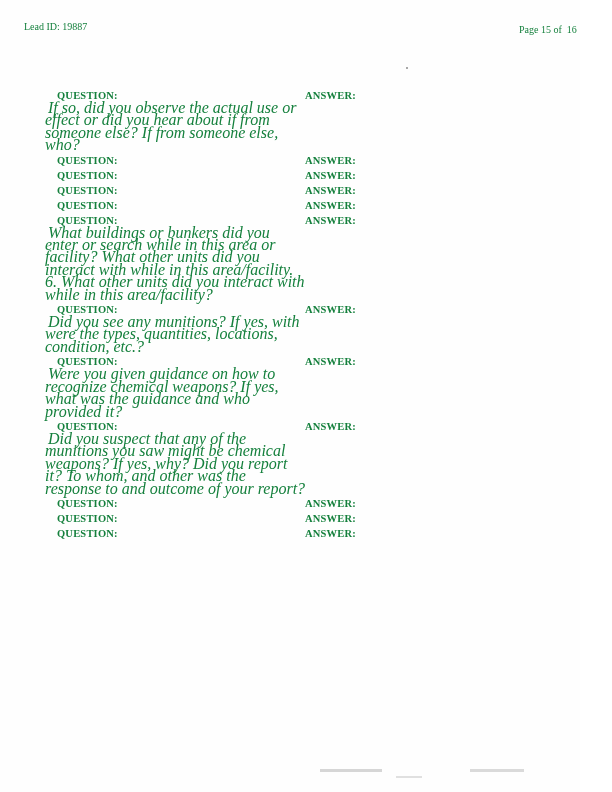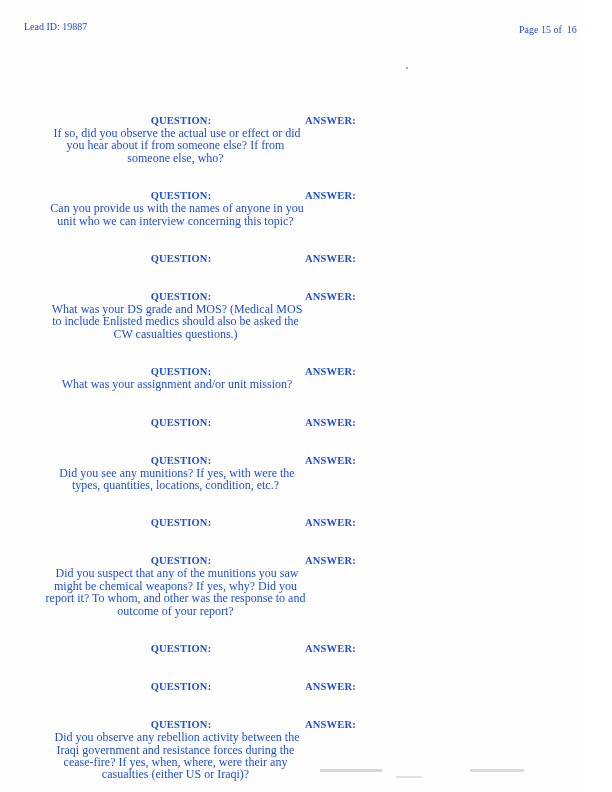--- a/index.html
+++ b/index.html
@@ -6,23 +6,22 @@
     margin: 0;
     padding: 0;
     background: #ffffff;
   }
   .page {
     position: relative;
     width: 580px;
     height: 792px;
     background: #fefefe;
     font-family: "Liberation Serif", "DejaVu Serif", serif;
-    color: #1d4ed8;
+    color: #15803d;
     overflow: hidden;
-    text-align: center;
   }
   .header-left {
     position: absolute;
     left: 24px;
     top: 21px;
     font-size: 10px;
     white-space: pre;
   }
   .header-right {
     position: absolute;
@@ -32,45 +31,45 @@
     white-space: pre;
   }
   .content {
     position: absolute;
     left: 45px;
     top: 89px;
     width: 525px;
   }
   .qa-block {
     margin-bottom: 2px;
-    margin-top: 25px;
   }
   .qa-head {
     display: flex;
     font-weight: bold;
     font-size: 10.5px;
     line-height: 13px;
   }
   .q-label {
     flex: none;
     box-sizing: border-box;
     width: 260px;
     padding-left: 12px;
     letter-spacing: 0.2px;
   }
   .a-label {
     flex: none;
     letter-spacing: 0.2px;
   }
   .q-text {
     width: 261px;
-    font-size: 12px;
+    font-size: 16px;
     line-height: 12.4px;
     white-space: pre-line;
     text-indent: 3px;
+    font-style: italic;
   }
   .artifact {
     position: absolute;
     background: #b5b5b5;
   }
   .speck {
     position: absolute;
     background: #a8a8a8;
   }
 </style>
@@ -92,66 +91,66 @@
         <span class="a-label">ANSWER:</span>
       </div>
       <div class="q-text">If so, did you observe the actual use or effect or did you hear about if from someone else?  If from someone else, who?</div>
     </div>
 
     <div class="qa-block">
       <div class="qa-head">
         <span class="q-label">QUESTION:</span>
         <span class="a-label">ANSWER:</span>
       </div>
-      <div class="q-text">Can you provide us with the names of anyone in you unit who we can interview concerning this topic?</div>
     </div>
 
     <div class="qa-block">
       <div class="qa-head">
         <span class="q-label">QUESTION:</span>
         <span class="a-label">ANSWER:</span>
       </div>
     </div>
 
     <div class="qa-block">
       <div class="qa-head">
         <span class="q-label">QUESTION:</span>
         <span class="a-label">ANSWER:</span>
       </div>
-      <div class="q-text">What was your DS grade and MOS?  (Medical MOS to include Enlisted medics should also be asked the CW casualties questions.)</div>
     </div>
 
     <div class="qa-block">
       <div class="qa-head">
         <span class="q-label">QUESTION:</span>
         <span class="a-label">ANSWER:</span>
       </div>
-      <div class="q-text">What was your assignment and/or unit mission?</div>
     </div>
 
     <div class="qa-block">
       <div class="qa-head">
         <span class="q-label">QUESTION:</span>
         <span class="a-label">ANSWER:</span>
       </div>
+      <div class="q-text">What buildings or bunkers did you enter or search while in this area or facility?  What other units did you interact with while in this area/facility.
+6. What other units did you interact with while in this area/facility?</div>
     </div>
 
     <div class="qa-block">
       <div class="qa-head">
         <span class="q-label">QUESTION:</span>
         <span class="a-label">ANSWER:</span>
       </div>
       <div class="q-text">Did you see any munitions?  If yes, with were the types, quantities, locations, condition, etc.?</div>
     </div>
 
     <div class="qa-block">
       <div class="qa-head">
         <span class="q-label">QUESTION:</span>
         <span class="a-label">ANSWER:</span>
       </div>
+      <div class="q-text">Were you given guidance on how to recognize chemical weapons?  If yes, what was the guidance and who provided it?</div>
     </div>
 
     <div class="qa-block">
       <div class="qa-head">
         <span class="q-label">QUESTION:</span>
         <span class="a-label">ANSWER:</span>
       </div>
       <div class="q-text">Did you suspect that any of the munitions you saw might be chemical weapons?  If yes, why?  Did you report it? To whom, and other was the response to and outcome of your report?</div>
     </div>
 
@@ -167,21 +166,20 @@
         <span class="q-label">QUESTION:</span>
         <span class="a-label">ANSWER:</span>
       </div>
     </div>
 
     <div class="qa-block">
       <div class="qa-head">
         <span class="q-label">QUESTION:</span>
         <span class="a-label">ANSWER:</span>
       </div>
-      <div class="q-text">Did you observe any rebellion activity between the Iraqi government and resistance forces during the cease-fire? If yes, when, where, were their any casualties (either US or Iraqi)?</div>
     </div>
 
   </div>
 
   <div class="artifact" style="left:320px; top:769px; width:62px; height:3px; opacity:0.55;"></div>
   <div class="artifact" style="left:470px; top:769px; width:54px; height:3px; opacity:0.5;"></div>
   <div class="artifact" style="left:396px; top:776px; width:26px; height:2px; opacity:0.4;"></div>
 
 </div>
 

